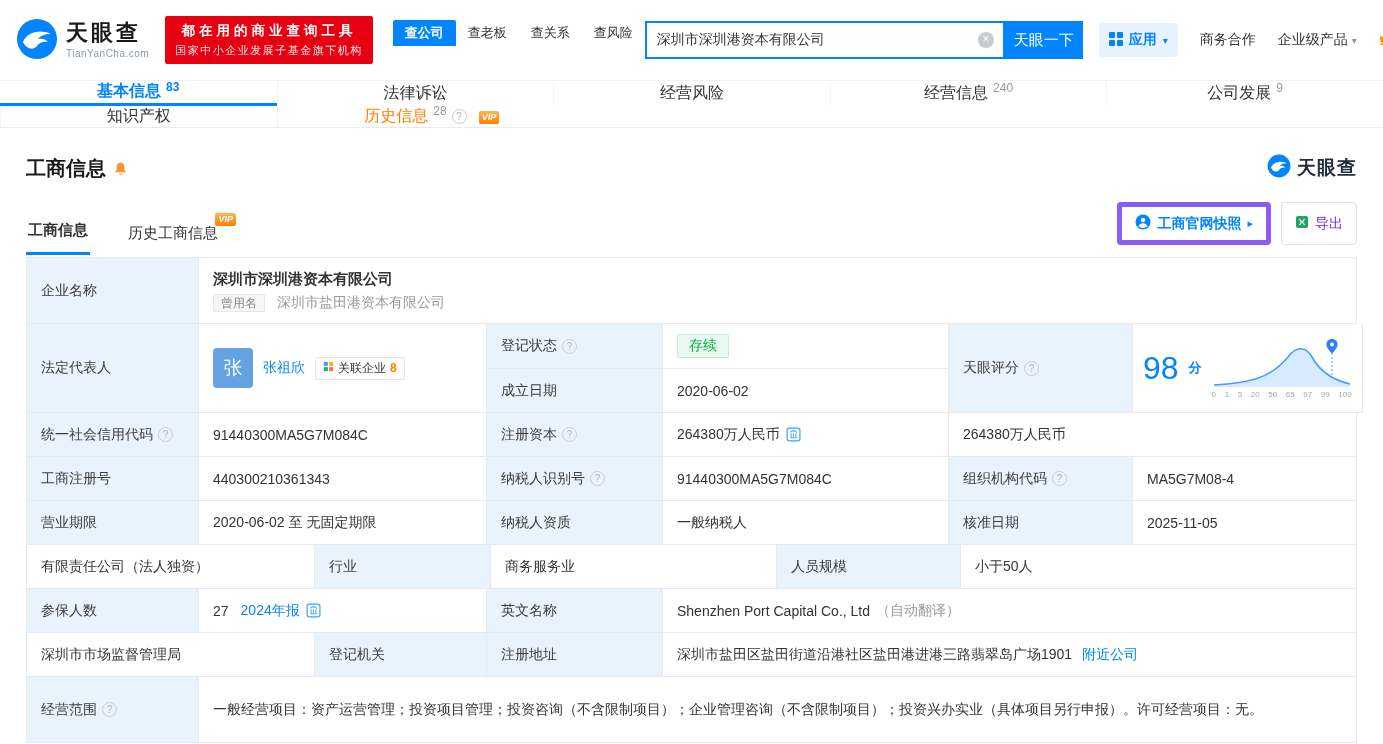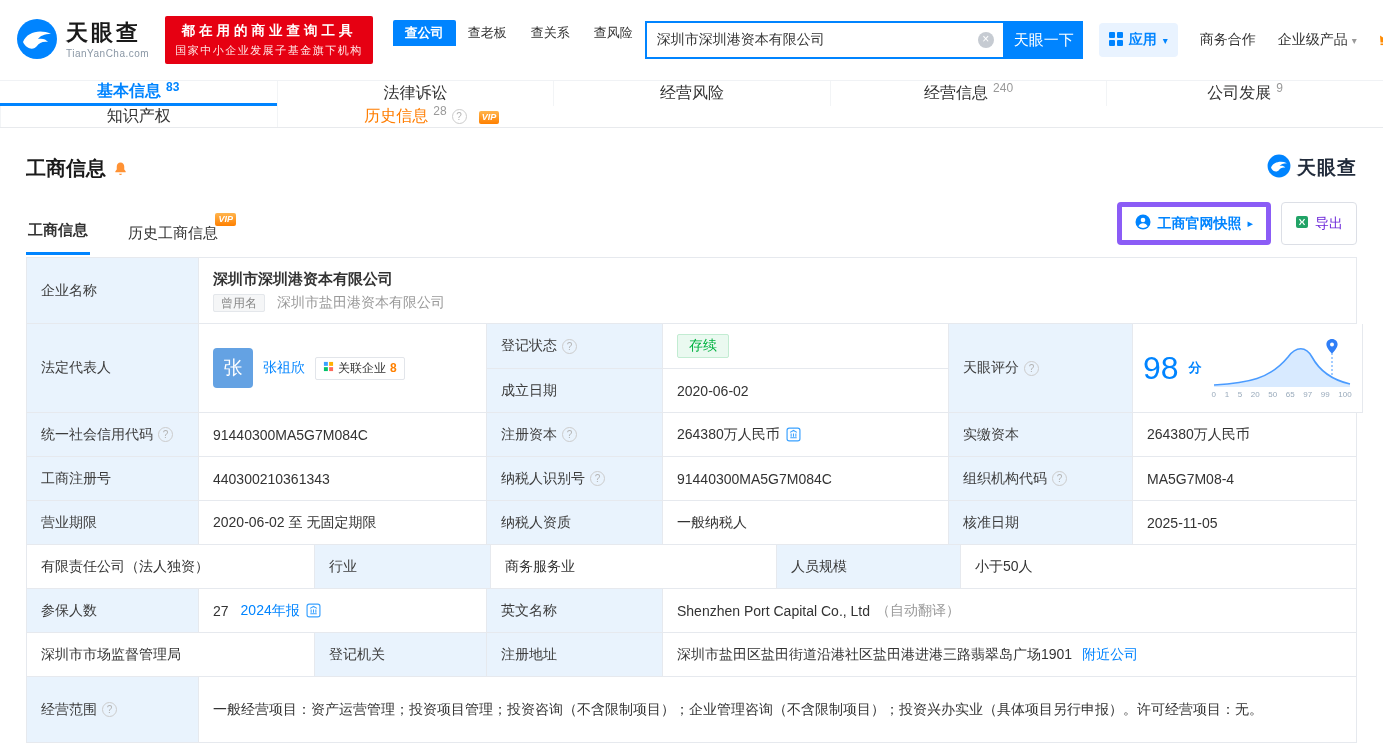--- a/index.html
+++ b/index.html
@@ -347,23 +347,20 @@
       </div>
       <div class="td w-v2">
         <span>264380万人民币</span>
         <span class="icn" style="margin-left:6px">
           <svg width="15" height="15" viewBox="0 0 14 14">
               <rect x="1" y="1" width="12" height="12" rx="2" fill="none" stroke="#3aa1ff" stroke-width="1.1"></rect>
               <path d="M4 10h6M4.8 6v3.2M7 6v3.2M9.2 6v3.2M3.8 5l3.2-1.8L10.2 5" stroke="#3aa1ff" stroke-width="1" fill="none"></path>
             </svg>
         </span>
       </div>
-      <div class="td lbl w-l3">
-          <span>实缴资本</span>
-        </div>
       <div class="td fill">
           <span>264380万人民币</span>
         </div>
     </div>
 
     <div class="tr">
       <div class="td lbl w-l1">
           <span>工商注册号</span>
         </div>
       <div class="td w-v1">

